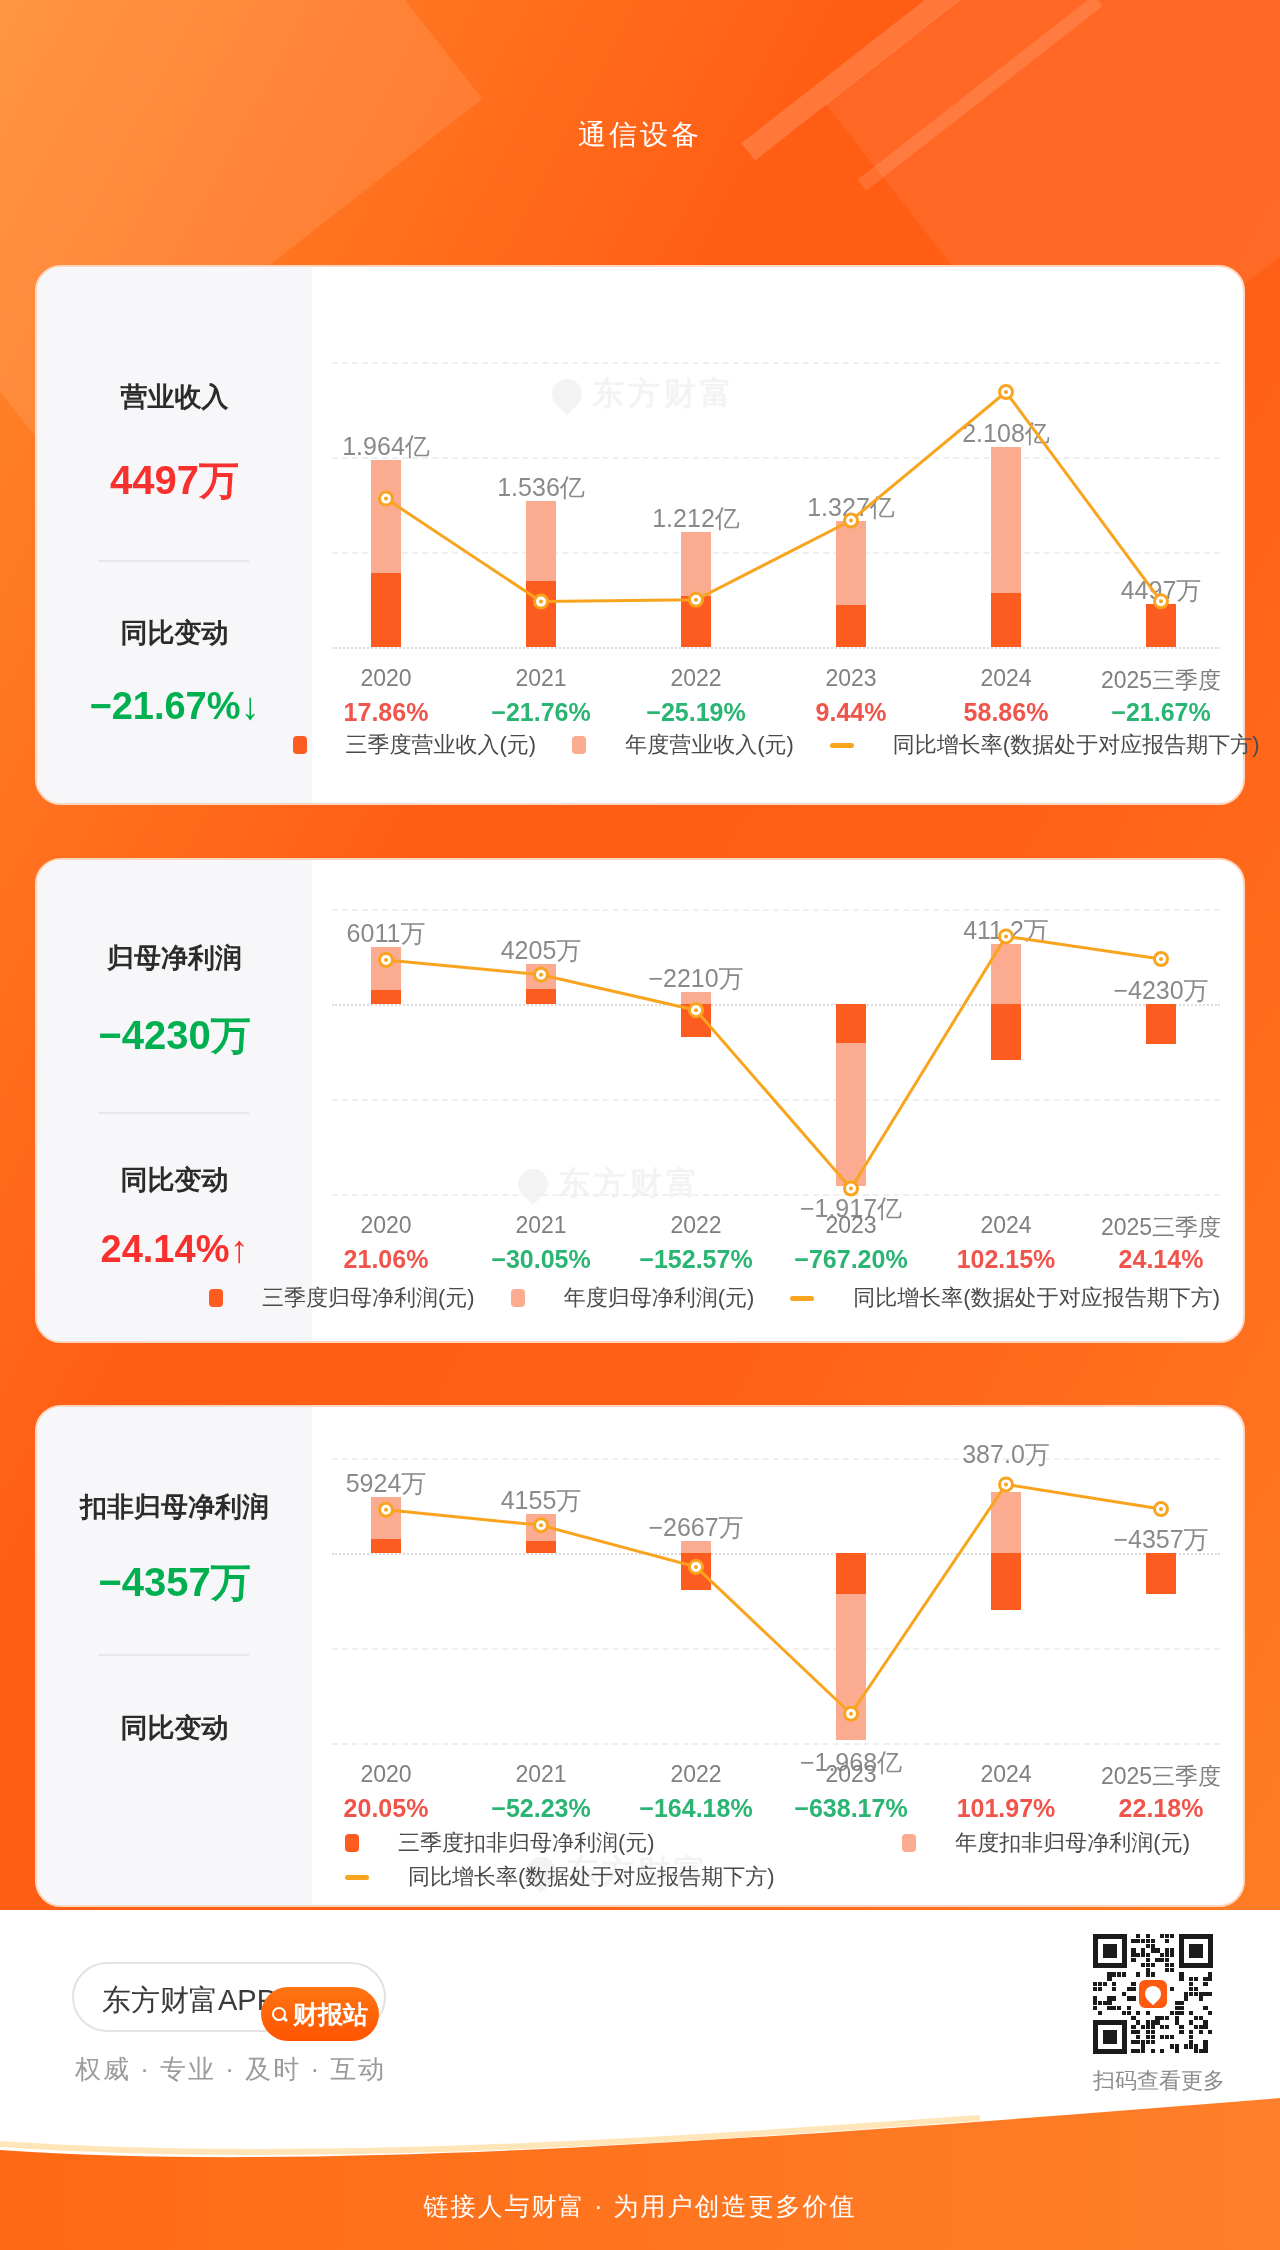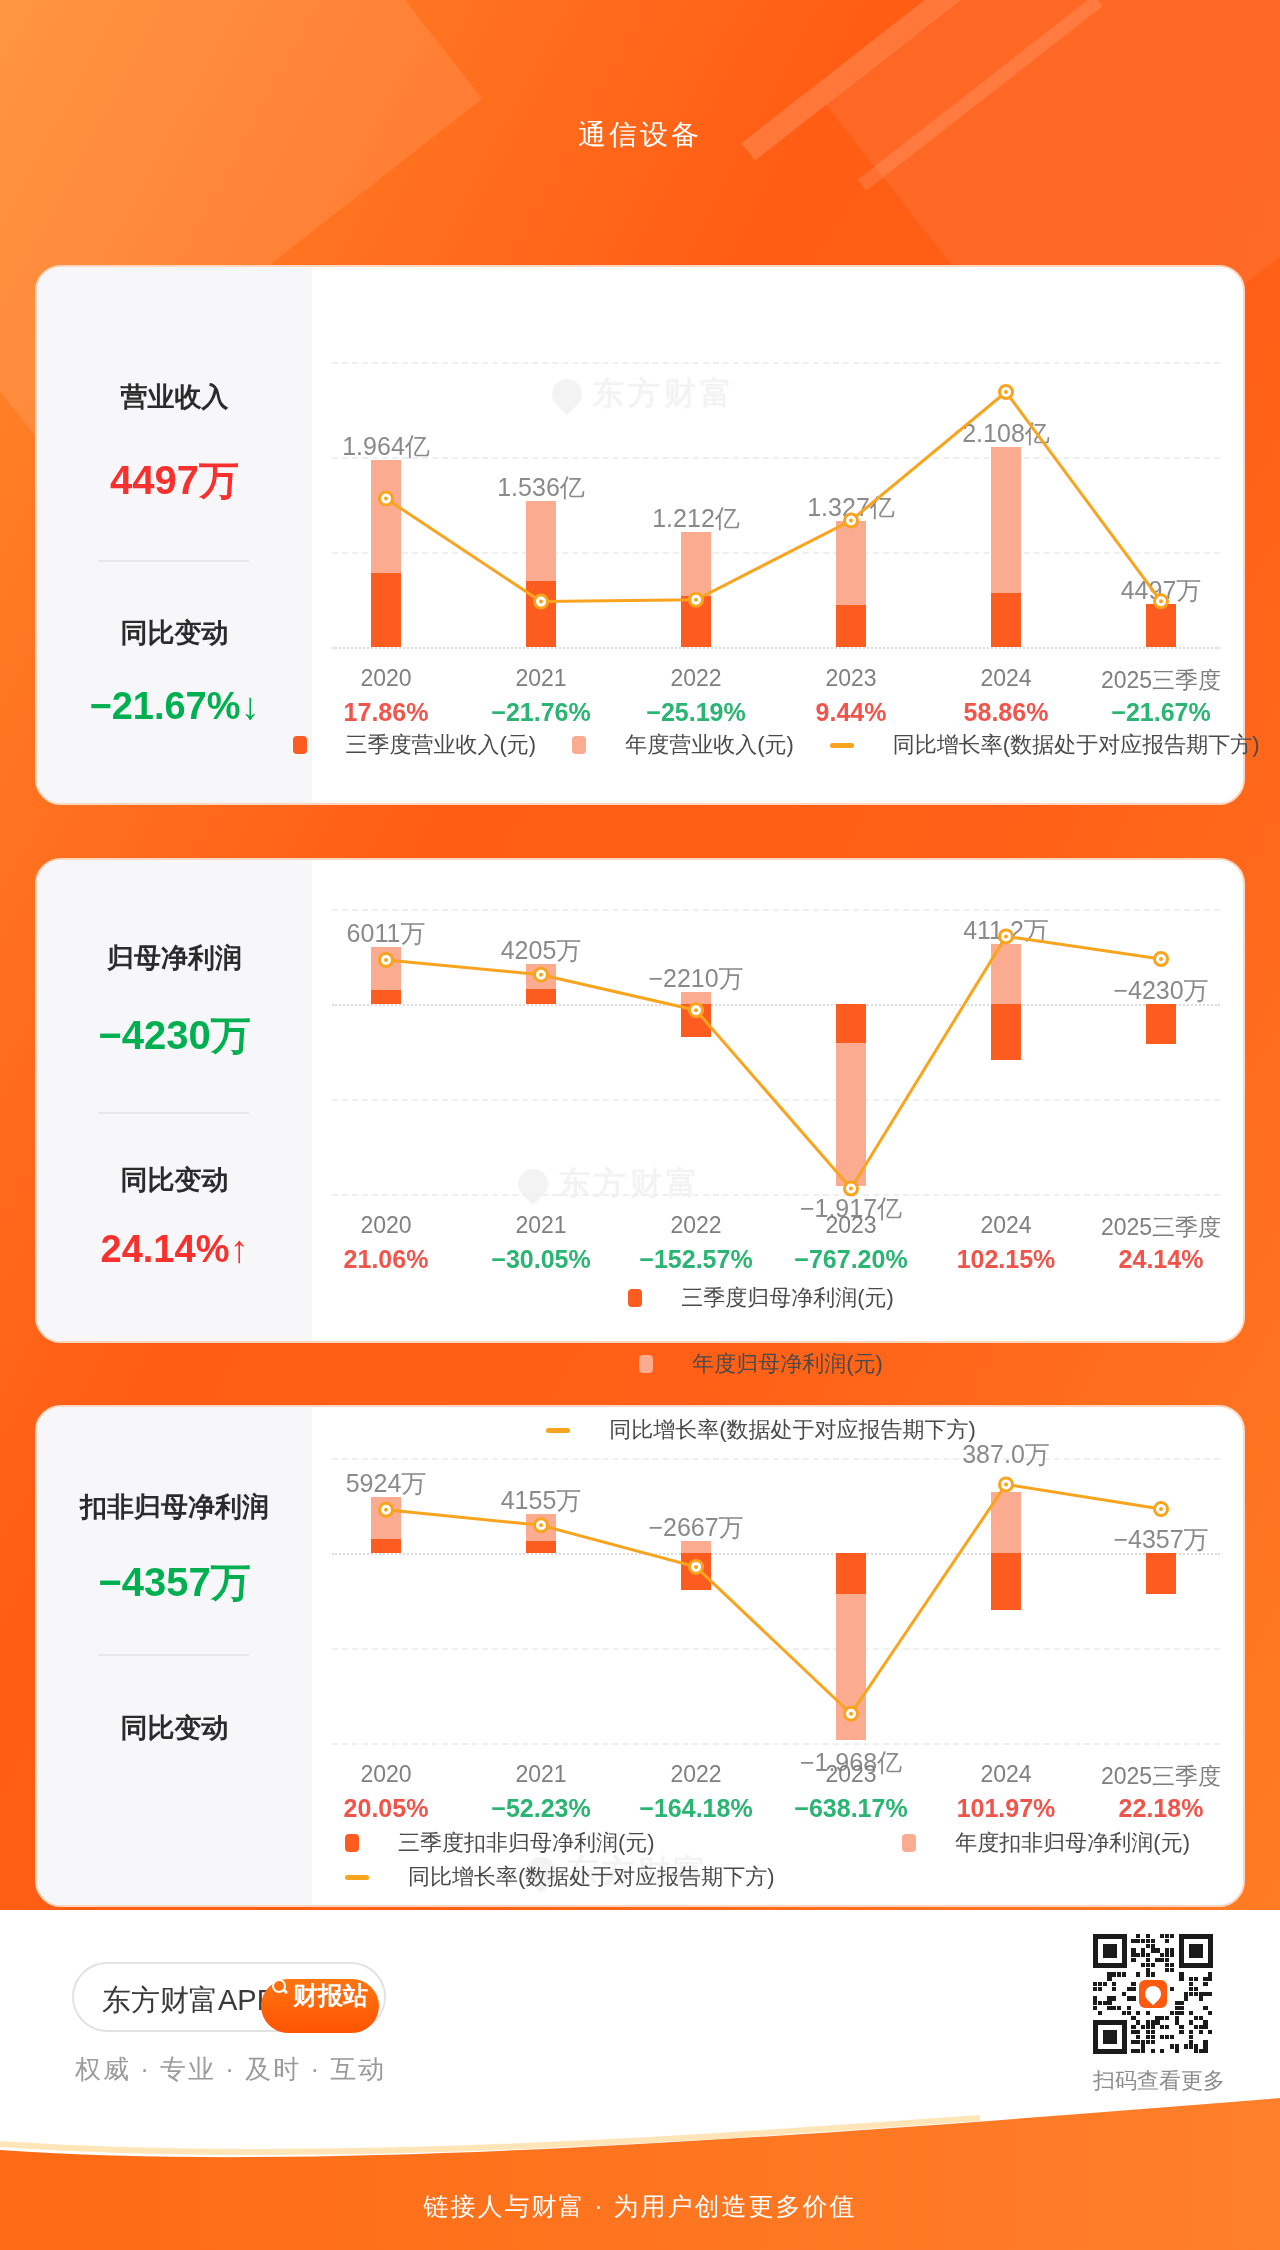--- a/index.html
+++ b/index.html
@@ -51,22 +51,22 @@
   .swatch-line{display:inline-block;width:24px;height:5px;border-radius:3px;margin-right:9px;}
   .watermark{position:absolute;display:flex;align-items:center;color:rgba(40,40,40,0.055);
         font-size:32px;font-weight:bold;letter-spacing:4px;text-align:center;}
   .wm-logo{display:inline-block;width:30px;height:30px;margin-right:10px;
         background:rgba(40,40,40,0.055);border-radius:50% 50% 50% 0;transform:rotate(-45deg);}
   .chart-svg{position:absolute;left:0;top:0;overflow:visible;}
   
   .app-pill{position:absolute;left:72px;top:1962px;width:314px;height:70px;background:#fff;
         border:2px solid #e2e2e2;border-radius:37px;box-sizing:border-box;}
   .app-name{position:absolute;left:28px;top:17px;font-size:29px;color:#3a3a3a;}
-  .report-button{position:absolute;right:5px;top:15px;width:118px;height:54px;border-radius:27px;
-        background:linear-gradient(180deg,#ff7512,#ff5400);display:flex;
+  .report-button{position:absolute;right:5px;top:23px;width:118px;height:54px;border-radius:27px;
+        background:linear-gradient(180deg,#ff7512,#ff5400);display:flex;align-items:center;
         justify-content:center;color:#fff;font-size:25px;font-weight:bold;}
   .search-icon{position:relative;width:15px;height:15px;margin-right:6px;}
   .search-icon::before{content:"";position:absolute;left:0;top:0;width:10px;height:10px;
         border:2.5px solid #fff;border-radius:50%;}
   .search-icon::after{content:"";position:absolute;left:11px;top:11px;width:5px;height:2.5px;
         background:#fff;transform:rotate(45deg);border-radius:2px;}
   .footer-slogan{position:absolute;left:75px;top:2052px;font-size:26px;color:#9b9b9b;letter-spacing:2px;}
   #qr{position:absolute;left:1093px;top:1934px;width:120px;height:120px;background:#fff;}
   #qr .qcell{position:absolute;background:#1b1b1b;}
   .qr-logo{position:absolute;left:43px;top:43px;width:34px;height:34px;background:#ff5a10;
@@ -233,21 +233,21 @@
         <circle cx="541" cy="974.7" r="2" fill="#f9a41f"></circle>
         <circle cx="696" cy="1010.2" r="6.5" fill="#fff" stroke="#f9a41f" stroke-width="3"></circle>
         <circle cx="696" cy="1010.2" r="2" fill="#f9a41f"></circle>
         <circle cx="851" cy="1188.5" r="6.5" fill="#fff" stroke="#f9a41f" stroke-width="3"></circle>
         <circle cx="851" cy="1188.5" r="2" fill="#f9a41f"></circle>
         <circle cx="1006" cy="936.4" r="6.5" fill="#fff" stroke="#f9a41f" stroke-width="3"></circle>
         <circle cx="1006" cy="936.4" r="2" fill="#f9a41f"></circle>
         <circle cx="1161" cy="959.0" r="6.5" fill="#fff" stroke="#f9a41f" stroke-width="3"></circle>
         <circle cx="1161" cy="959.0" r="2" fill="#f9a41f"></circle>
       </svg>
-      <div class="legend-row" style="left: 317px; width: 888px; top: 1283px; justify-content: flex-end; gap: 36px; flex-direction: column;">
+      <div class="legend-row" style="left: 332px; width: 888px; top: 1283px; justify-content: flex-end; gap: 36px;">
         <span class="legend-item">
           <span class="swatch" style="background: rgb(253, 92, 32);"></span>
           <span>三季度归母净利润(元)</span>
         </span>
         <span class="legend-item">
           <span class="swatch" style="background: rgb(251, 171, 143);"></span>
           <span>年度归母净利润(元)</span>
         </span>
         <span class="legend-item">
           <span class="swatch-line" style="background: rgb(249, 164, 31);"></span>

